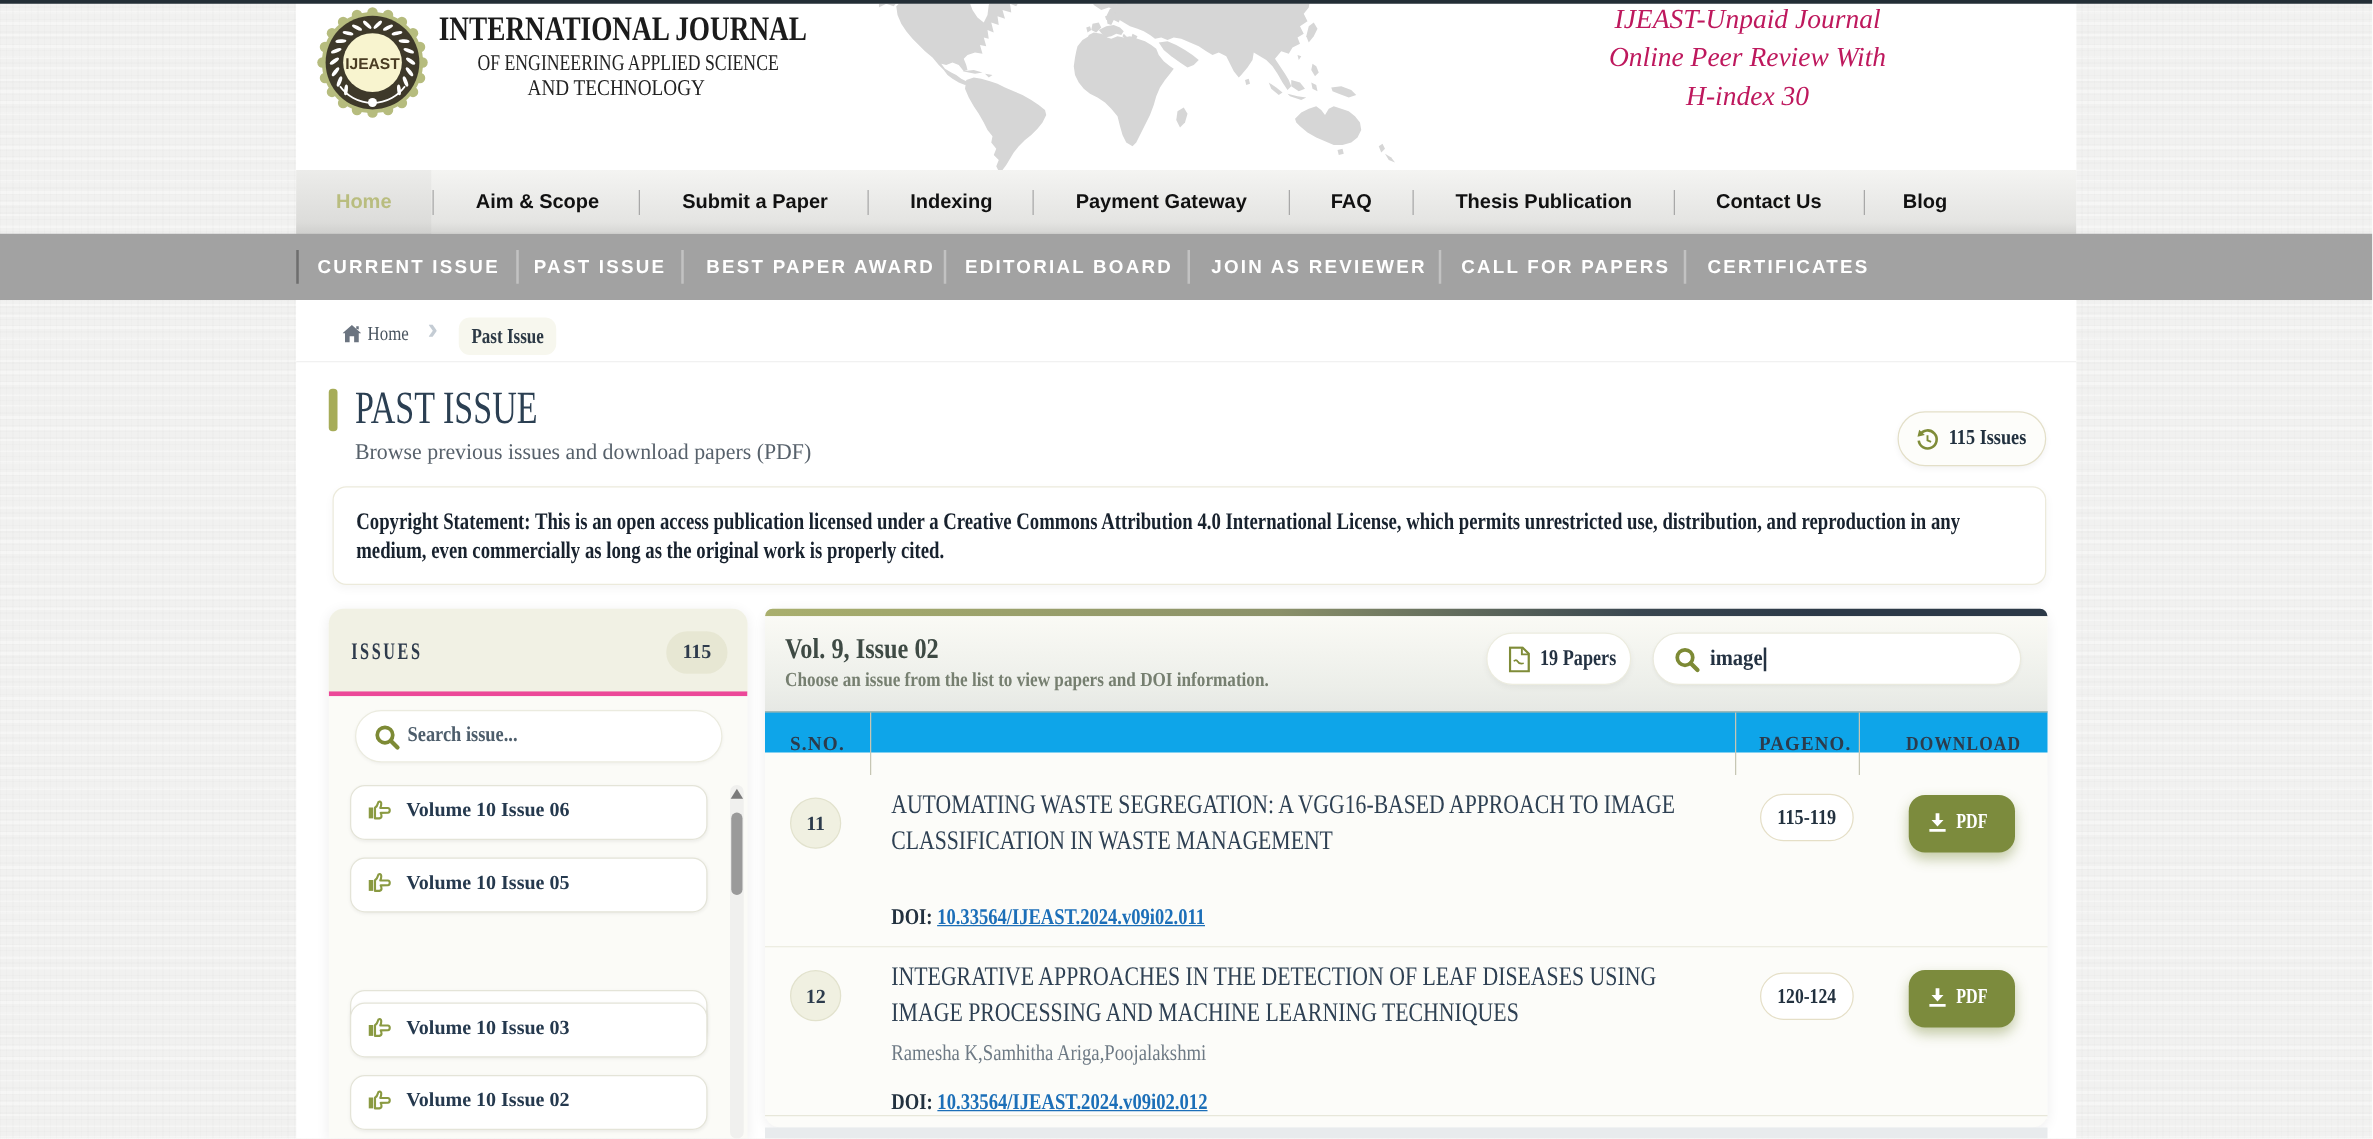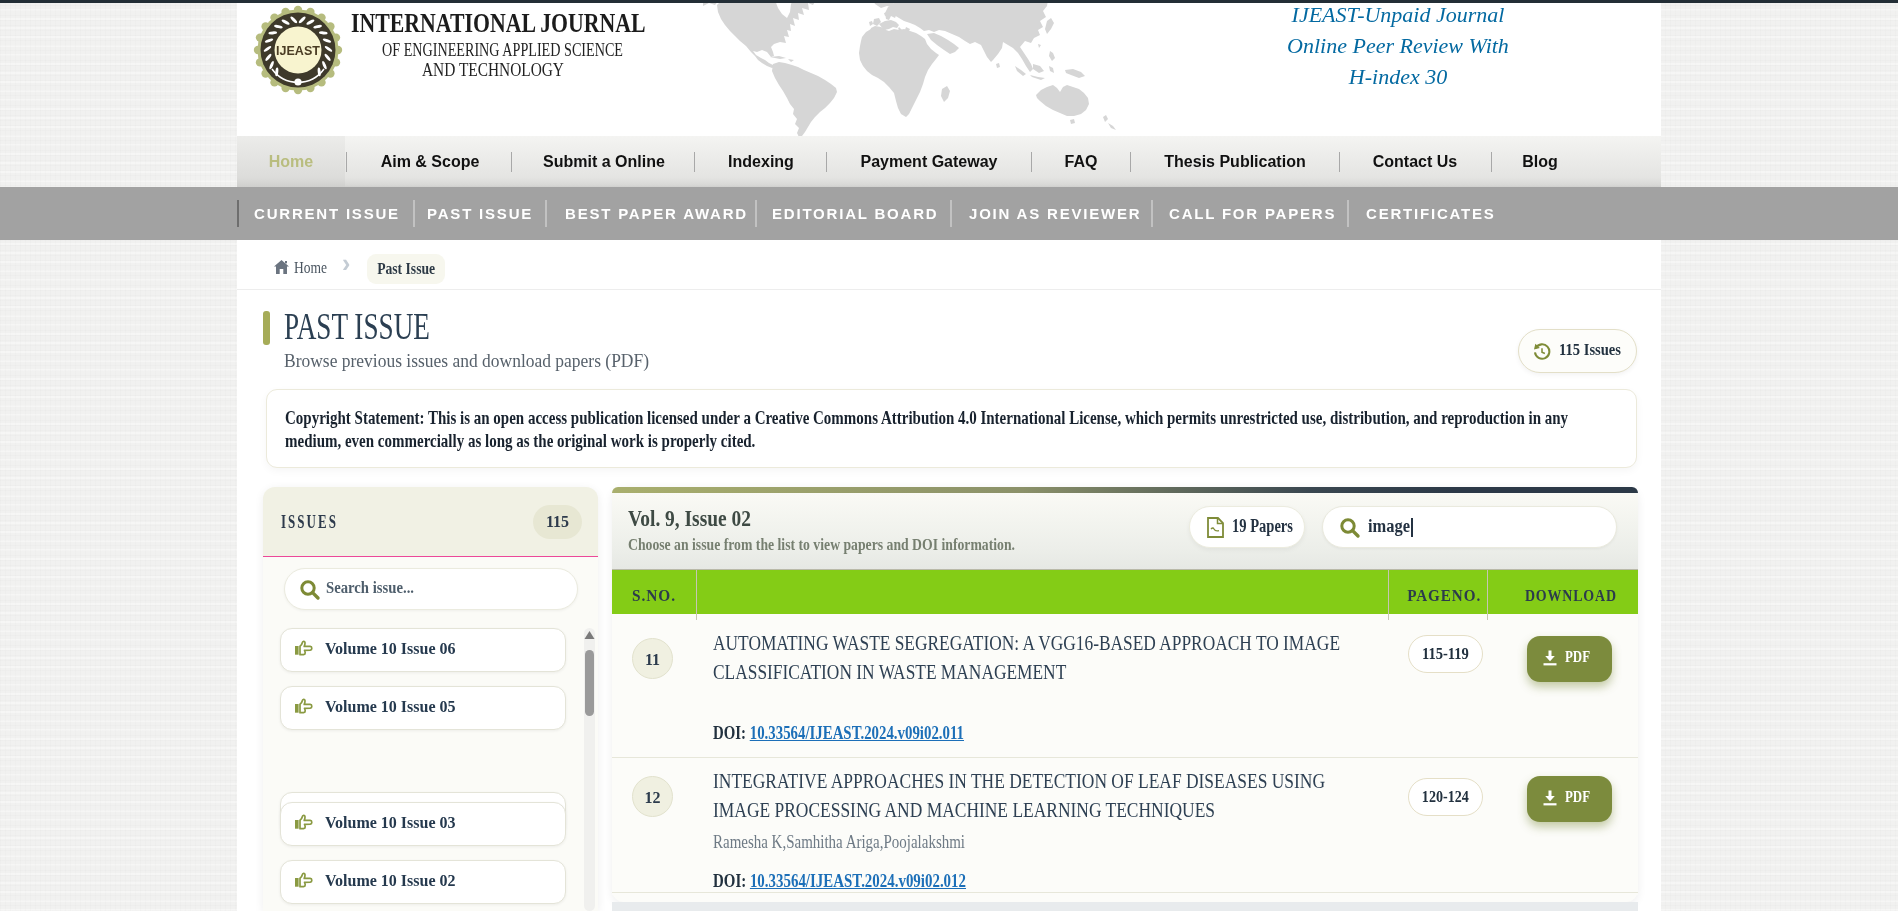--- a/index.html
+++ b/index.html
@@ -15,21 +15,21 @@
 }
 #topline { position:absolute; left:0; top:0; width:1898px; height:3px; background:#232e36; z-index:30; }
 #content { position:absolute; left:237px; top:0; width:1424px; height:911px; background:#ffffff; }
 
 
 #header { position:absolute; left:0; top:3px; width:1424px; height:133px; background:#fff; overflow:hidden; }
 #title1 { position:absolute; left:114px; top:4px; font-size:27.5px; font-weight:bold; color:#1b1b1b; white-space:nowrap; }
 #title2 { position:absolute; left:0; top:37px; font-size:18px; color:#222; line-height:20px; white-space:nowrap; }
 #title2 .l2a { position:absolute; left:145px; top:0; }
 #title2 .l2b { position:absolute; left:185px; top:20px; }
-#redtag { position:absolute; left:1041px; top:-4px; width:240px; text-align:center; font-style:italic; font-size:22px; color:#0369a1; line-height:31px; white-space:nowrap; }
+#redtag { position:absolute; left:1041px; top:-4px; width:240px; text-align:center; font-style:italic; font-size:22px; color:#be185d; line-height:31px; white-space:nowrap; }
 #worldmap { position:absolute; left:478px; top:0px; }
 
 
 #nav1 { position:absolute; left:0; top:136px; width:1424px; height:51px;
   background:linear-gradient(#f4f4f2, #e4e4e2 82%, #d8d8d6 96%, #cfcfcd); }
 #nav1 .item { position:absolute; top:0; height:51px; line-height:51px; text-align:center; width:200px;
   font-family:"Liberation Sans", sans-serif; font-weight:bold; font-size:16px; color:#111; }
 #nav1 .active-bg { position:absolute; left:0; top:0; width:108px; height:51px;
   background:linear-gradient(#ececea, #dcdcda 82%, #cfcfcd); }
 #nav1 .sep { position:absolute; top:16px; width:1px; height:20px; background:#a8a8a8; }
@@ -63,21 +63,21 @@
 
 #copy { position:absolute; left:29px; top:389px; width:1371px; height:79px; background:#fff;
   border:1px solid #eceadb; border-radius:11px; box-shadow:0 3px 8px rgba(0,0,0,0.04);
   padding:16px 0 0 18px; font-size:19px; font-weight:bold; color:#18222e; line-height:23px; white-space:nowrap; }
 #copy .in { display:inline-block; transform-origin:0 0; }
 
 
 #sidebar { position:absolute; left:26px; top:487px; width:335px; height:424px; background:#fbfbf7;
   border-radius:12px 12px 0 0; box-shadow:0 2px 10px rgba(0,0,0,0.07); }
 #sidebar .hd { position:absolute; left:0; top:0; width:335px; height:70px; background:#f1f1e4;
-  border-radius:12px 12px 0 0; border-bottom:1px solid #ec4899; }
+  border-radius:12px 12px 0 0; border-bottom:4px solid #ec4899; }
 #sidebar .hd .t { position:absolute; left:18px; top:24px; font-size:19px; font-weight:bold; letter-spacing:3px; color:#2e3b4c; }
 #sidebar .hd .n { position:absolute; left:270px; top:18px; width:49px; height:34px; background:#e7e7d3; border-radius:17px;
   text-align:center; line-height:34px; font-size:16px; font-weight:bold; color:#2e3b4c; }
 #sb-search { position:absolute; left:21px; top:81px; width:294px; height:42px; background:#fff;
   border:1px solid #ebebdf; border-radius:21px; box-shadow:0 1px 3px rgba(0,0,0,0.05); }
 #sb-search .ph { position:absolute; left:41px; top:9px; font-size:17px; font-weight:bold; color:#44546275; color:#4d5d6b; }
 .vcard { position:absolute; left:17px; width:286px; height:44px; background:#fff; border:1px solid #e4e4d8;
   border-radius:12px; box-shadow:0 1px 3px rgba(0,0,0,0.06);padding-left:28px; }
 .vcard > span { position:absolute; left:44px; top:11px; white-space:nowrap; font-size:16px; font-weight:bold; color:#25394e; }
 #sb-scroll { position:absolute; left:321px; top:141px; width:11px; height:283px; background:#f0f0ee; border-radius:6px; }
@@ -92,21 +92,21 @@
   background:linear-gradient(#fafaf5, #eceee9 75%, #e6e8e4); }
 #main .hd .t { position:absolute; left:16px; top:13px; font-size:23px; font-weight:bold; color:#3e4a44; }
 #main .hd .s { position:absolute; left:16px; top:43px; font-size:16px; font-weight:bold; color:#767f70; }
 #pill19 { position:absolute; left:577px; top:13px; width:116px; height:42px; background:#fff;
   border:1px solid #ececdf; border-radius:21px; box-shadow:0 2px 5px rgba(0,0,0,0.05); }
 #pill19 span { position:absolute; left:42px; top:9px; font-size:18px; font-weight:bold; color:#243242; }
 #m-search { position:absolute; left:710px; top:13px; width:295px; height:42px; background:#fff;
   border:1px solid #eaeade; border-radius:21px; box-shadow:0 1px 3px rgba(0,0,0,0.05); }
 #m-search .tx { position:absolute; left:45px; top:9px; font-size:18px; font-weight:bold; color:#243242; }
 
-#thead { position:absolute; left:0; top:82px; width:1026px; height:45px; background:#84cc16; border-top:1px solid #b9b9a8; }
+#thead { position:absolute; left:0; top:82px; width:1026px; height:33px; background:#0ea5e9; border-top:1px solid #b9b9a8; }
 #thead .c { position:absolute; top:0; height:51px; line-height:51px; text-align:center;
   font-size:16px; font-weight:bold; color:#2c3b4c; letter-spacing:1px; }
 #thead .d { position:absolute; top:0; width:1px; height:51px; background:#c6c6b4; }
 
 .row { position:absolute; left:0; width:1026px; background:#fcfcf9; }
 .row .badge { position:absolute; left:20px; top:18px; width:41px; height:41px; border-radius:50%;
   background:#f0f0e1; border:1px solid #e2e2cd; text-align:center; line-height:41px; font-size:16px; font-weight:bold; color:#2c3b4c; }
 .row .title { position:absolute; left:101px; top:9px; font-size:21.5px; color:#2e4053; line-height:28.5px; }
 .row .auth { position:absolute; left:101px; top:72px; font-size:18px; color:#6e7a85; }
 .row .doi { position:absolute; left:101px; top:103px; font-size:18px; font-weight:bold; color:#22313f; }
@@ -215,21 +215,21 @@
           <span class="l2a"><span class="in" id="t2a" style="transform:scaleX(0.7863)">OF ENGINEERING APPLIED SCIENCE</span></span>
           <span class="l2b"><span class="in" id="t2b" style="transform:scaleX(0.8543)">AND TECHNOLOGY</span></span>
         </div>
       <div id="redtag"><span>IJEAST-Unpaid Journal</span><br><span>Online Peer Review With</span><br><span>H-index 30</span></div>
     </div>
 
     <div id="nav1">
       <div class="active-bg"></div>
       <div class="item home" style="left:-46px;">Home</div>
       <div class="item" style="left:93px;">Aim &amp; Scope</div>
-      <div class="item" style="left:267px;">Submit a Online</div>
+      <div class="item" style="left:267px;">Submit a Paper</div>
       <div class="item" style="left:424px;">Indexing</div>
       <div class="item" style="left:592px;">Payment Gateway</div>
       <div class="item" style="left:744px;">FAQ</div>
       <div class="item" style="left:898px;">Thesis Publication</div>
       <div class="item" style="left:1078px;">Contact Us</div>
       <div class="item" style="left:1203px;">Blog</div>
       <div class="sep" style="left:109px;"></div>
       <div class="sep" style="left:274px;"></div>
       <div class="sep" style="left:457px;"></div>
       <div class="sep" style="left:589px;"></div>

